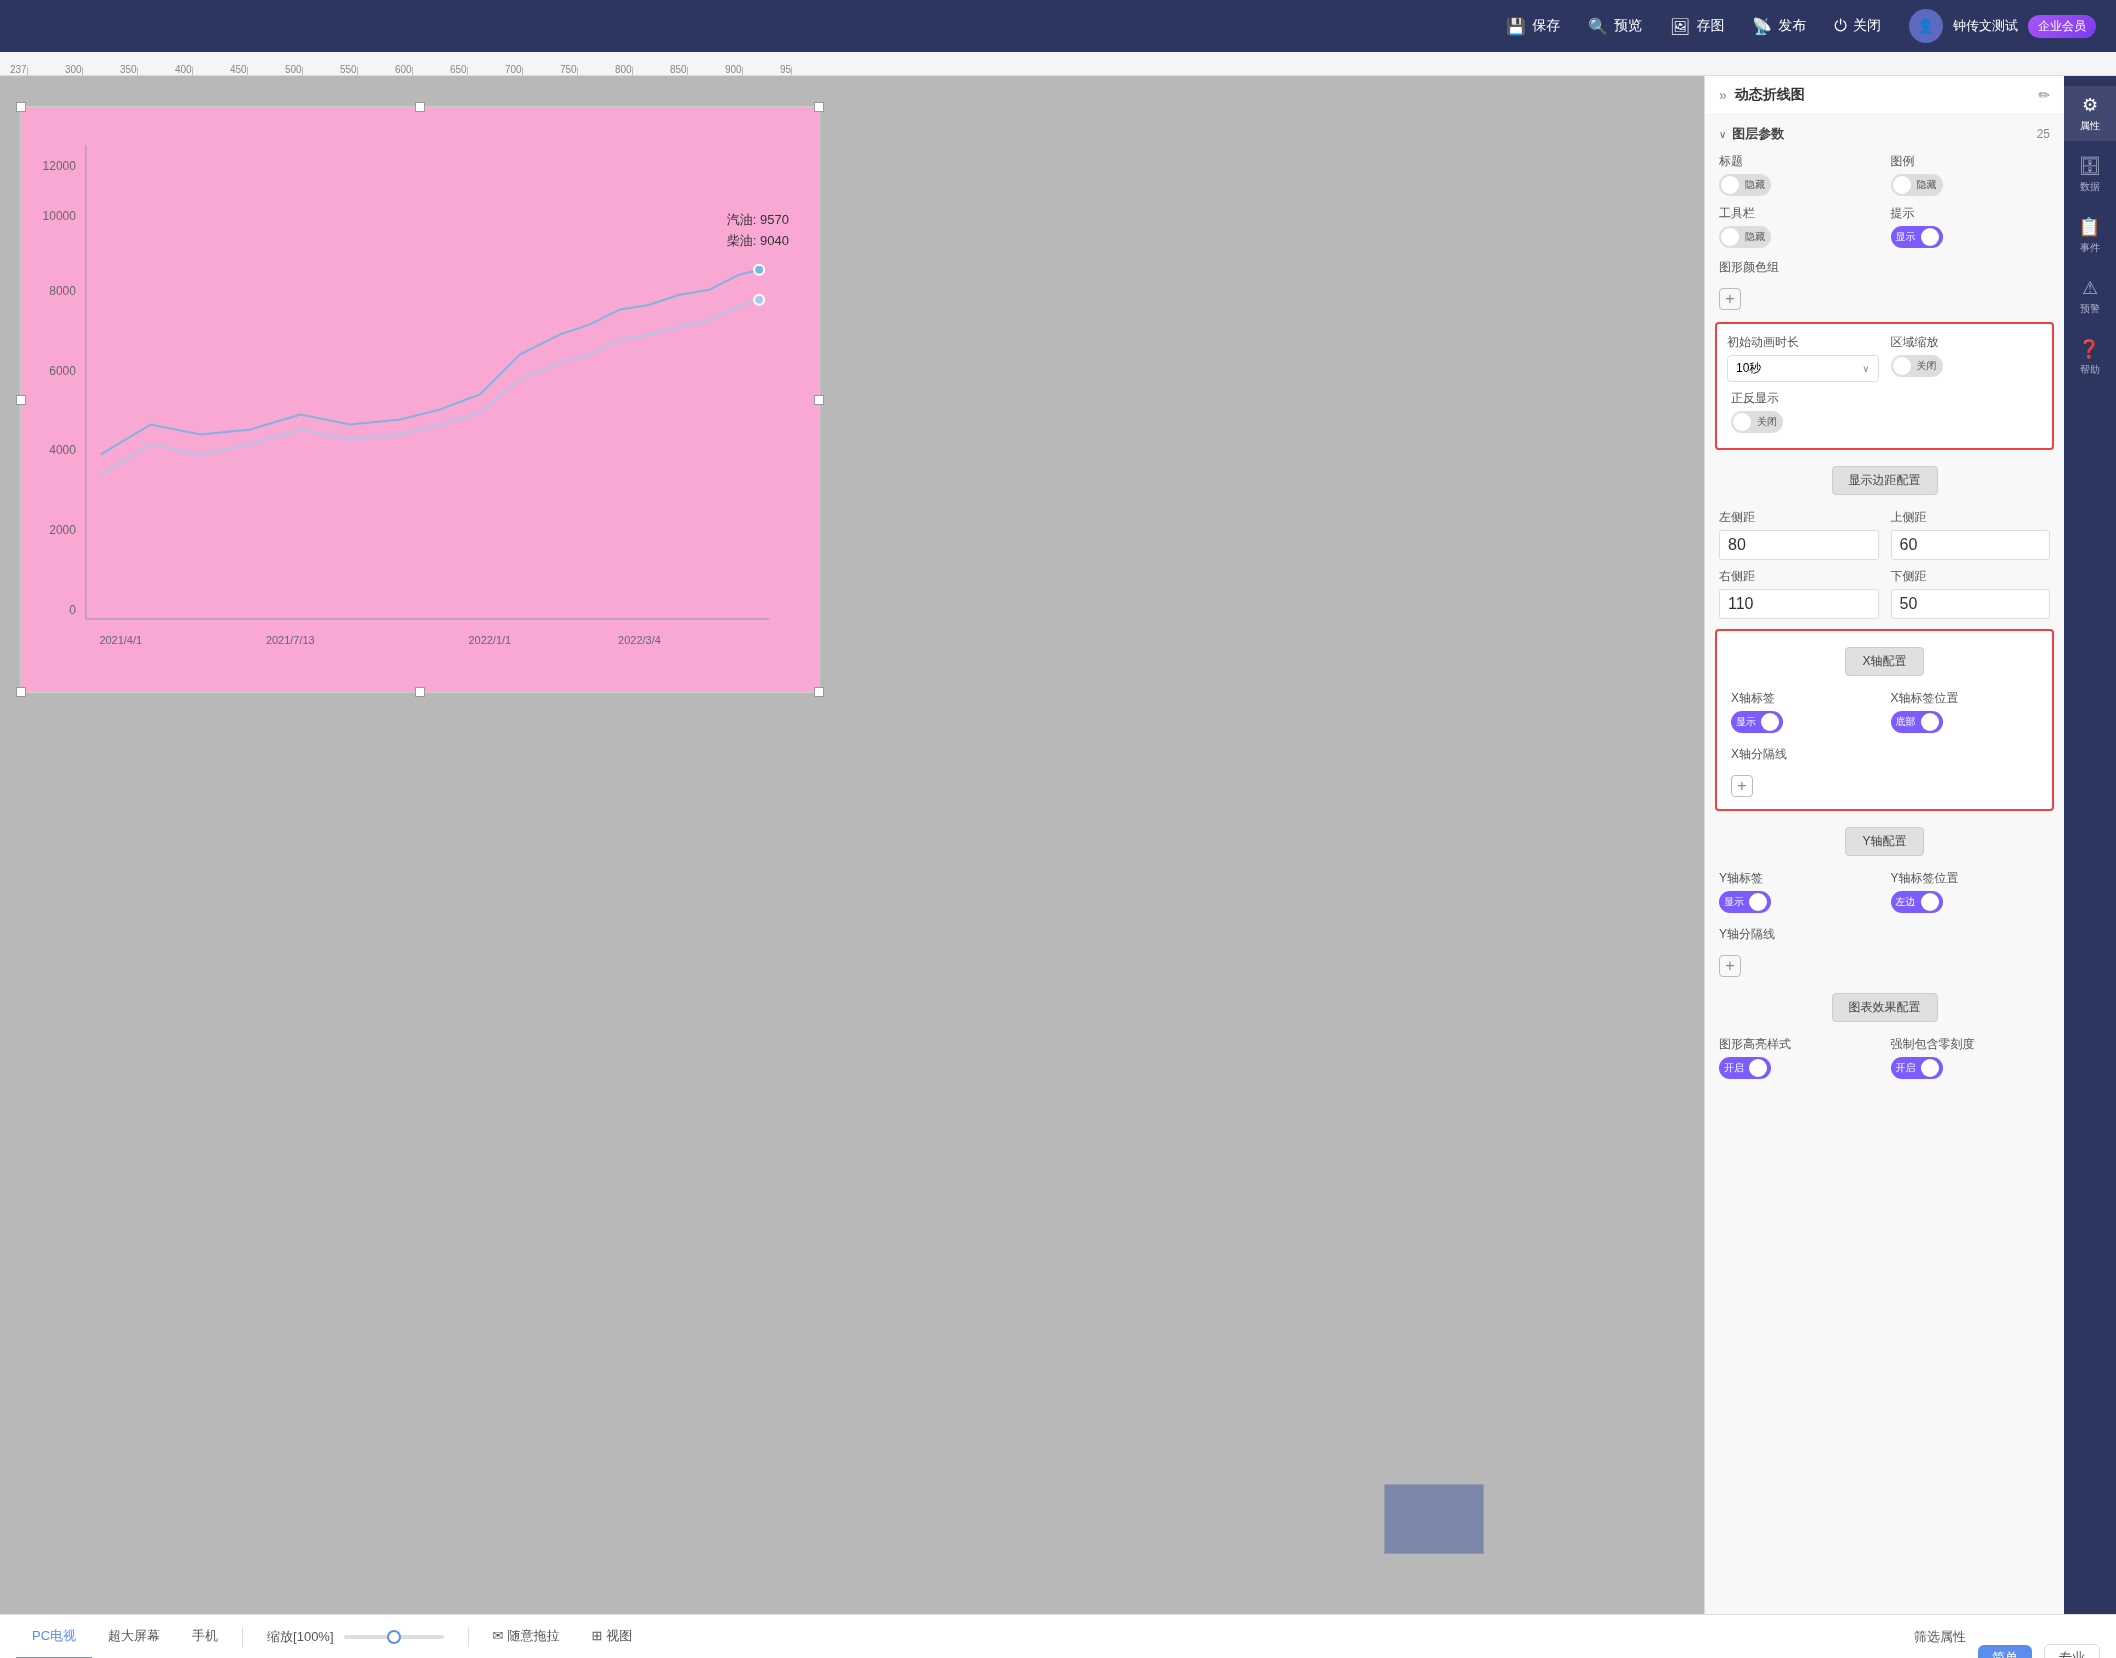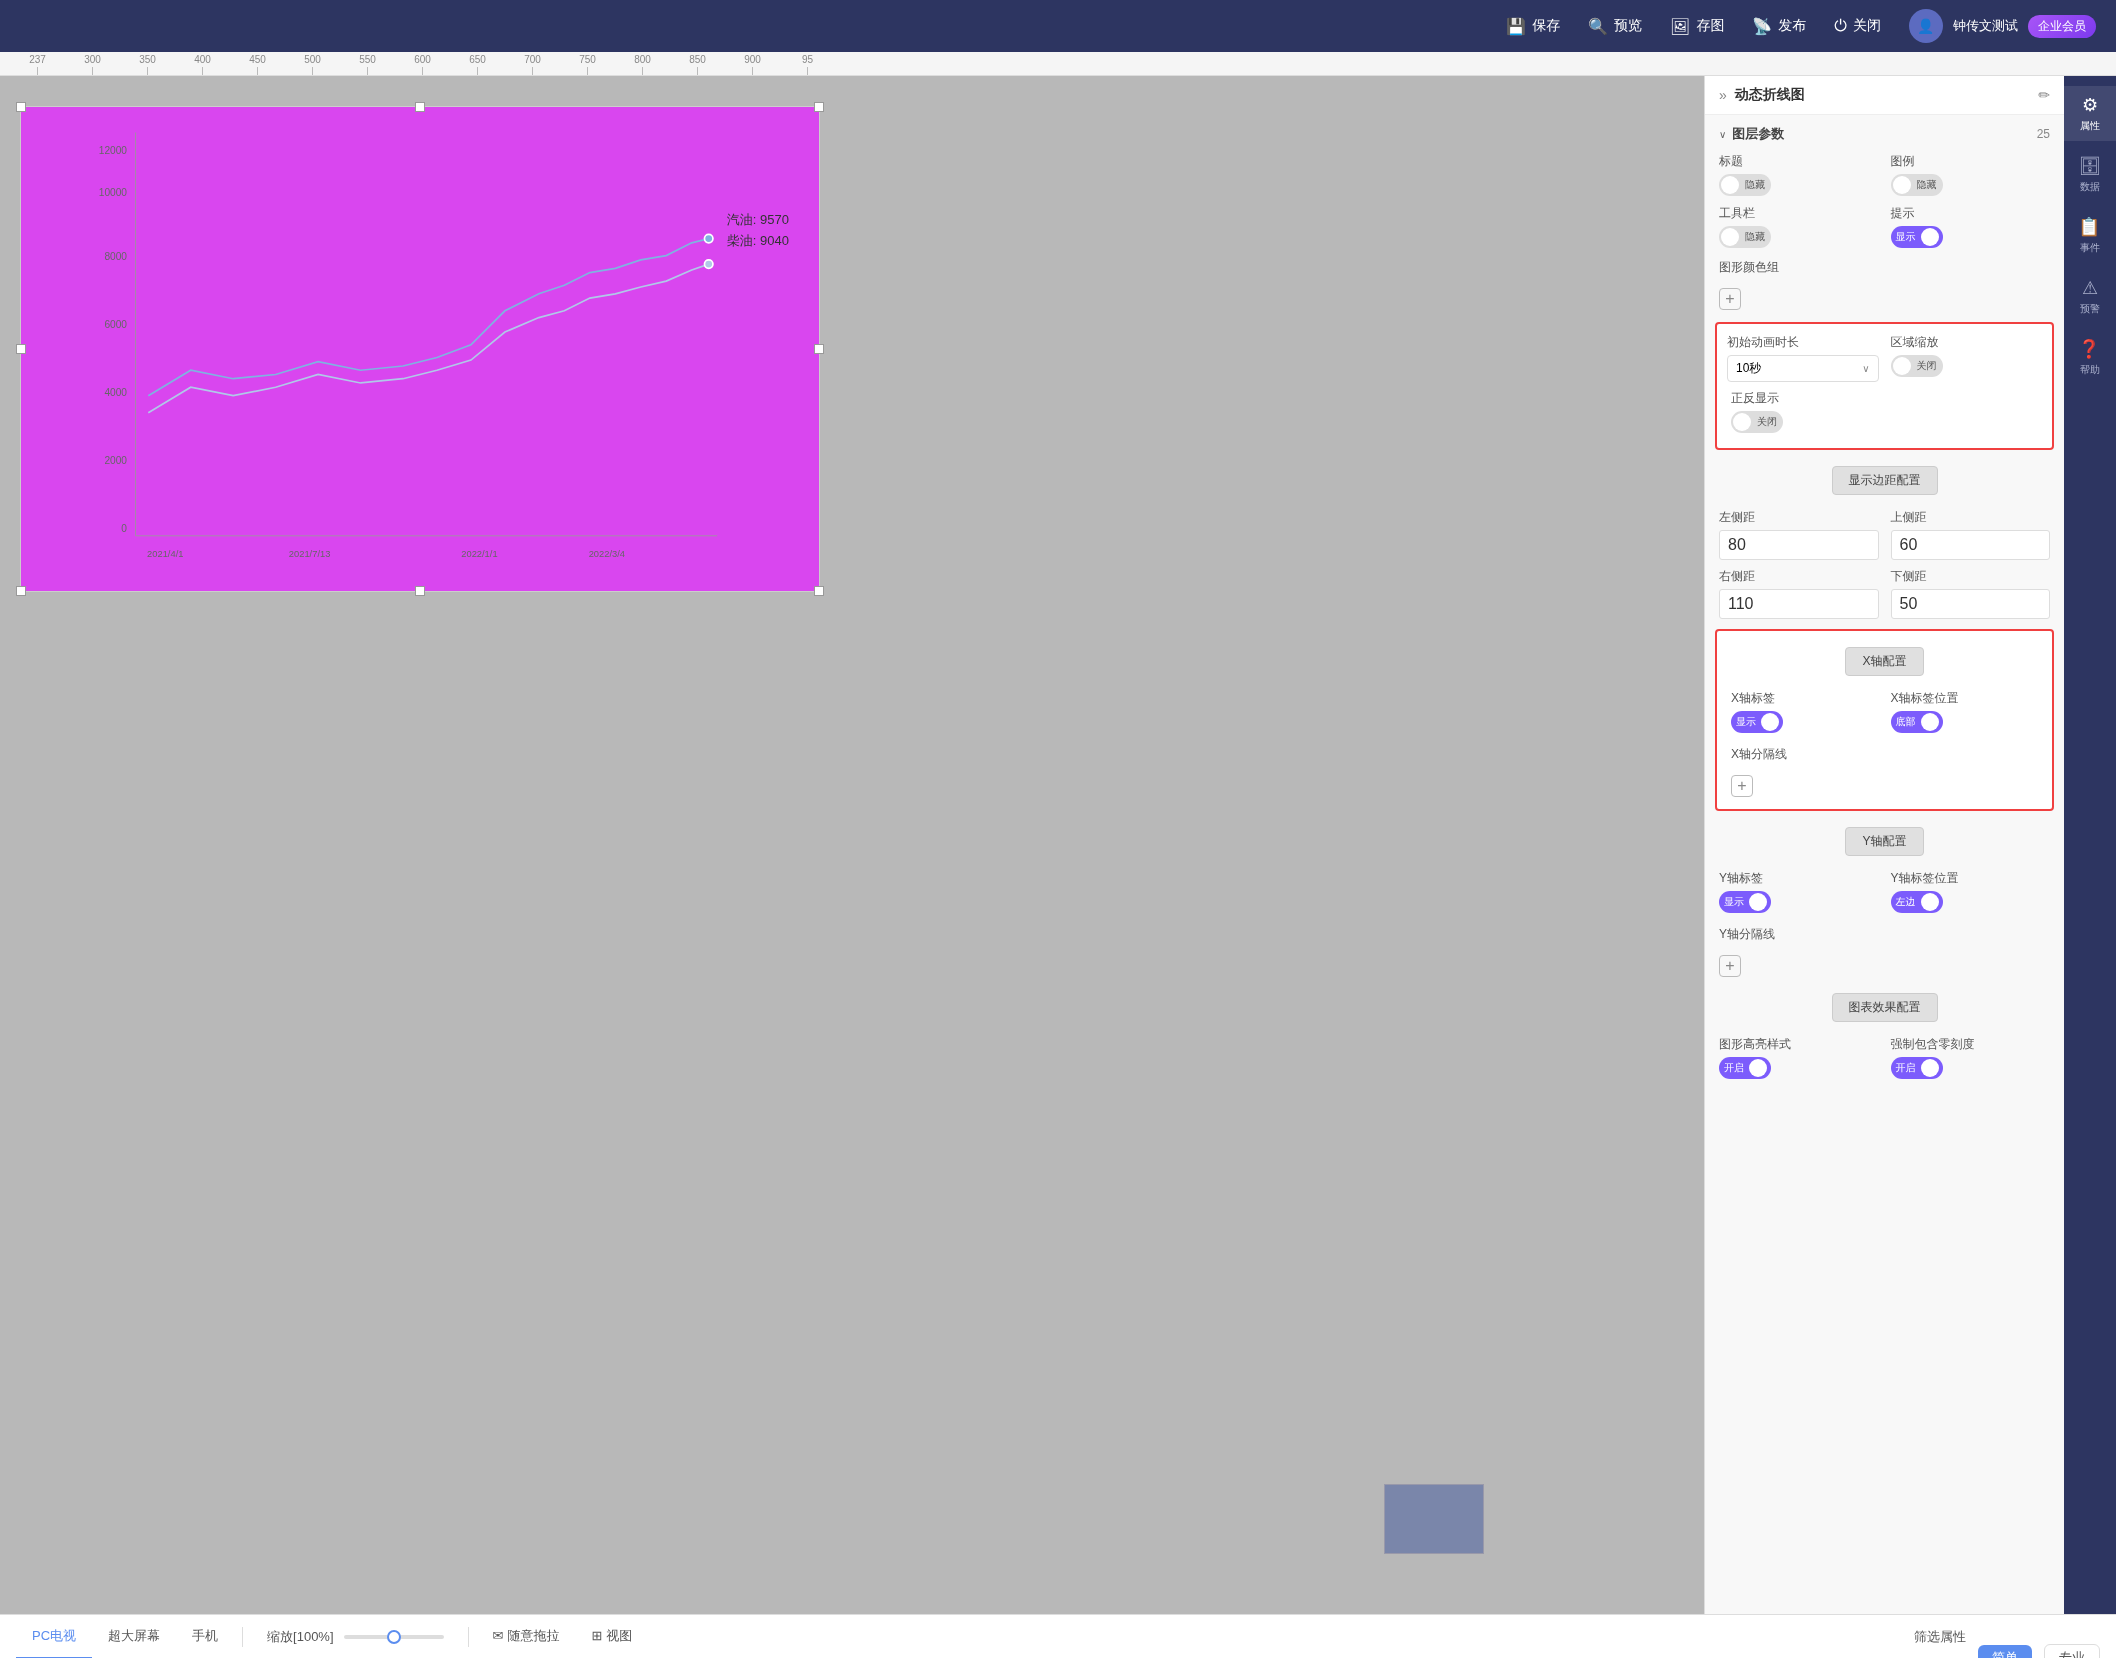--- a/index.html
+++ b/index.html
@@ -60,21 +60,21 @@
     }
     .ruler-marks {
       display: flex;
       align-items: flex-end;
       height: 100%;
       padding-left: 10px;
       gap: 0;
     }
     .ruler-mark {
       display: flex;
-      flex-direction: column;
+      flex-direction: row;
       align-items: center;
       width: 55px;
       font-size: 10px;
       color: #888;
     }
     .ruler-tick { width: 1px; height: 8px; background: #bbb; margin-top: 2px; }
 
     
     .main-layout {
       display: flex;
@@ -90,22 +90,22 @@
     }
     .canvas-bg {
       position: absolute;
       left: 0; top: 0; right: 0; bottom: 0;
       background: #b8b8b8;
     }
     .chart-container {
       position: absolute;
       left: 20px; top: 30px;
       width: 800px;
-      height: 486px;
-      background: #d946ef;
+      height: 587px;
+      background: #f9a8d4;
       border: 1px solid #ccc;
     }
     .chart-selection-handle {
       position: absolute;
       width: 10px; height: 10px;
       background: white;
       border: 1px solid #999;
     }
     .handle-tl { top: -5px; left: -5px; }
     .handle-tm { top: -5px; left: calc(50% - 5px); }

